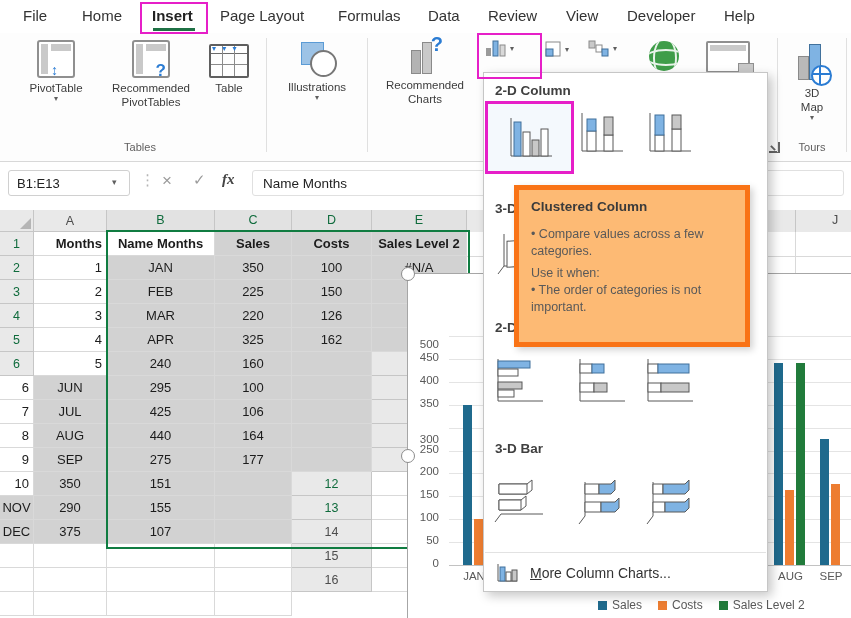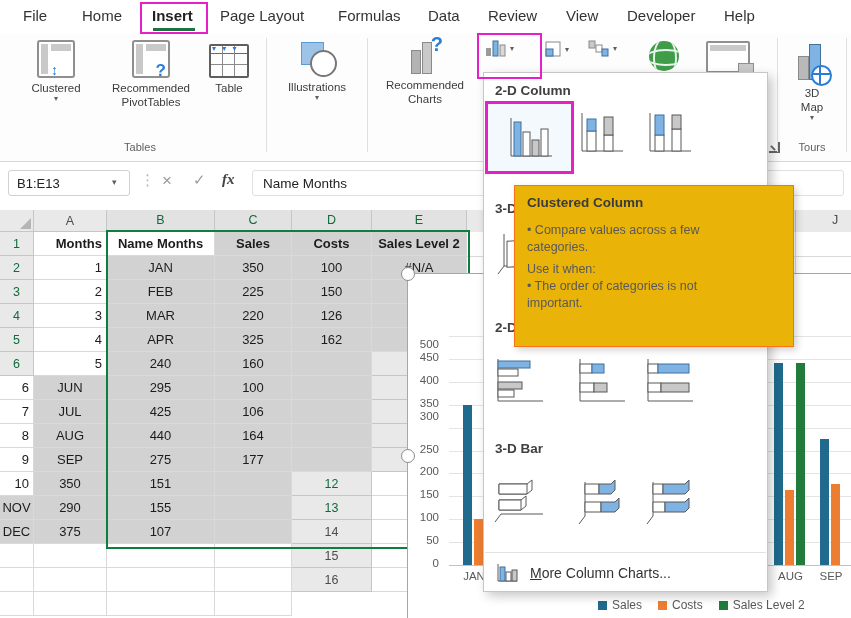--- a/index.html
+++ b/index.html
@@ -96,21 +96,21 @@
   
   #dropdown{position:absolute;left:483px;top:72px;width:283px;height:518px;background:#fff;border:1px solid #c6c6c6;box-shadow:4px 4px 10px rgba(0,0,0,.22);z-index:10}
   .dd-title{position:absolute;left:11px;font-size:13.5px;font-weight:bold;color:#404040;white-space:nowrap}
   .dd-icon{position:absolute;width:62px;height:60px;display:flex;align-items:center;justify-content:center;cursor:pointer}
   #dd-sel-box{position:absolute;left:1px;top:28px;width:83px;height:67px;border:3px solid #e61fc8;background:#f4f9fd;display:flex;align-items:center;justify-content:center}
   .dd-sep{position:absolute;left:1px;right:1px;height:1px;background:#e2e2e2}
   #dd-more{position:absolute;left:0;right:0;top:483px;height:34px;display:flex;align-items:center;gap:12px;padding-left:12px;font-size:14px;color:#333;cursor:pointer}
   #dd-more u{text-decoration:underline}
 
   
-  #tooltip{position:absolute;left:514px;top:185px;width:280px;height:162px;background:#eab308;border:1px solid #f97316;box-shadow:3px 3px 7px rgba(0,0,0,.18);z-index:12;box-sizing:border-box;padding:9px 12px}
+  #tooltip{position:absolute;left:514px;top:185px;width:236px;height:162px;background:#fdba74;border:5px solid #f97316;box-shadow:3px 3px 7px rgba(0,0,0,.18);z-index:12;box-sizing:border-box;padding:9px 12px}
   #tooltip .tt{font-size:13.5px;font-weight:bold;color:#3b3b3b;margin-bottom:12px}
   #tooltip .tl{font-size:12.5px;color:#595959;line-height:17px}
   #tooltip .tgap{height:5px}
 </style>
 </head>
 <body>
 
 <div id="app">
 
   <div id="menubar">
@@ -128,21 +128,21 @@
     <div id="insert-box"></div>
   </div>
 
   <div id="ribbon">
     <div class="bigbtn" style="left:18px;width:76px">
       <div class="pticon">
           <span class="pt-l"></span>
           <span class="pt-t"></span>
           <span class="pt-a">↕</span>
         </div>
-      <span>Clustered</span>
+      <span>PivotTable</span>
       <span class="chev">▾</span>
     </div>
     <div class="bigbtn" style="left:96px;width:110px">
       <div class="pticon">
           <span class="pt-l"></span>
           <span class="pt-t"></span>
           <span class="pt-q">?</span>
         </div>
       <span>Recommended</span><br>
       <span>PivotTables</span>
@@ -382,21 +382,21 @@
       <div class="cytick" style="top: 260.1px;">50</div>
       <div class="cgrid" style="top: 245.2px;"></div>
       <div class="cytick" style="top: 237.2px;">100</div>
       <div class="cgrid" style="top: 222.3px;"></div>
       <div class="cytick" style="top: 214.3px;">150</div>
       <div class="cgrid" style="top: 199.4px;"></div>
       <div class="cytick" style="top: 191.4px;">200</div>
       <div class="cgrid" style="top: 176.5px;"></div>
       <div class="cytick" style="top: 168.5px;">250</div>
       <div class="cgrid" style="top: 153.6px;"></div>
-      <div class="cytick" style="top: 136px;">300</div>
+      <div class="cytick" style="top: 159px;">300</div>
       <div class="cgrid" style="top: 130.7px;"></div>
       <div class="cytick" style="top: 122.7px;">350</div>
       <div class="cgrid" style="top: 107.8px;"></div>
       <div class="cytick" style="top: 99.8px;">400</div>
       <div class="cgrid" style="top: 84.9px;"></div>
       <div class="cytick" style="top: 76.9px;">450</div>
       <div class="cgrid" style="top: 62px;"></div>
       <div class="cytick" style="top: 64px;">500</div>
       <div class="cbase" style="top: 291px;"></div>
       <div class="cbar" style="left: 55px; top: 130.7px; height: 160.3px; background: rgb(31, 106, 141);"></div>

